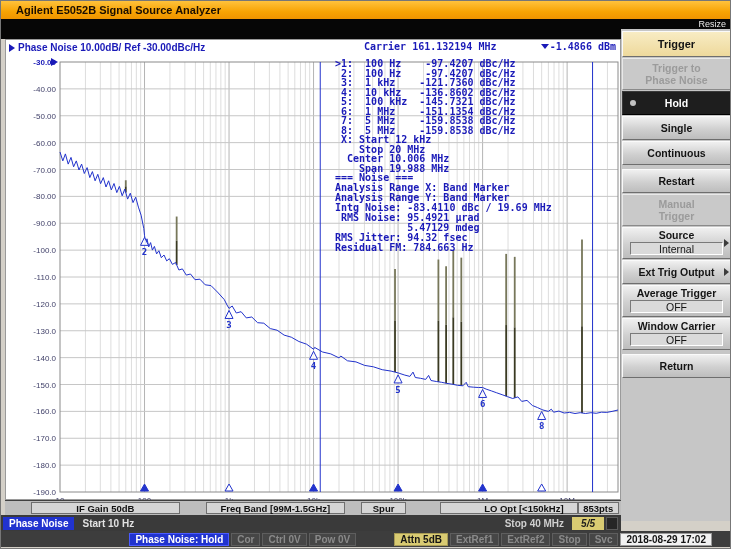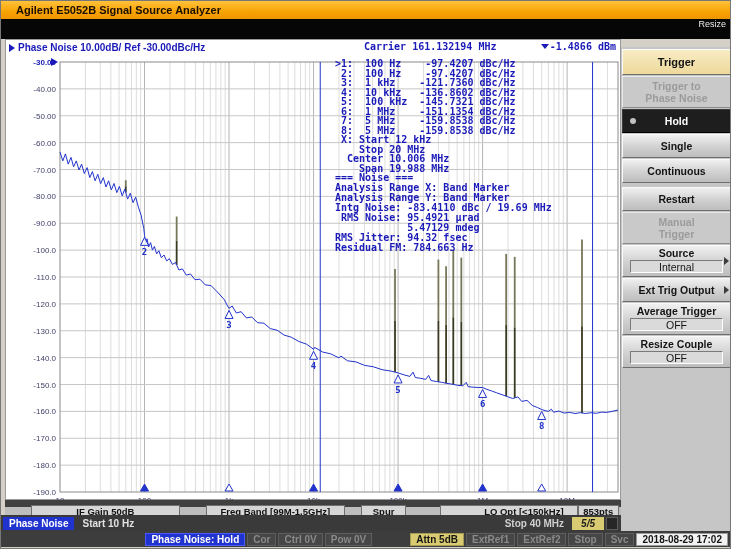--- a/index.html
+++ b/index.html
@@ -24,59 +24,59 @@
            font:bold 10px "DejaVu Sans Mono",monospace;color:#1a1ab8;}
   .carrier .pwr{display:flex;align-items:center;gap:1px;}
   .tri-down{width:0;height:0;border-top:5px solid #1a1ab8;border-left:4px solid transparent;
             border-right:4px solid transparent;display:inline-block;}
   #plot{position:absolute;left:0;top:0;width:616px;height:460px;z-index:1;}
   .readout{position:absolute;margin:0;z-index:2;color:#1a1ab8;
            font:bold 10px/9.5px "DejaVu Sans Mono",monospace;letter-spacing:0;}
   .readout.markers{left:329px;top:19px;}
   .readout.noise{left:329px;top:133px;line-height:10px;}
   
-  .sidebar{position:absolute;left:620px;top:46px;width:111px;height:492px;background:#c6c6c6;
+  .sidebar{position:absolute;left:620px;top:28px;width:111px;height:492px;background:#c6c6c6;
            padding:2px 0 0 0;box-sizing:border-box;}
   .skey{position:relative;margin:0 1px 1px 1px;display:flex;align-items:center;justify-content:center;
         text-align:center;font:bold 10.5px "Liberation Sans",sans-serif;color:#141414;height:24px;
         background:linear-gradient(180deg,#f0f0f0 0%,#d0d0d0 55%,#bdbdbd 100%);
         border:1px solid;border-color:#fafafa #6e6e6e #6e6e6e #fafafa;cursor:pointer;box-sizing:border-box;}
   .skey.header{height:26px;font-size:11px;background:linear-gradient(180deg,#f8ecc4,#eed99c);cursor:default;}
   .skey.selected{background:#1e1e1e;color:#ffffff;border-color:#3a3a3a #000 #000 #3a3a3a;}
   .skey.disabled{color:#9b9b9b;background:#c9c9c9;border-color:#e9e9e9 #8a8a8a #8a8a8a #e9e9e9;cursor:default;}
   .skey.two{flex-direction:column;height:32px;line-height:12px;}
   .skey.val{flex-direction:column;height:32px;line-height:13px;padding-bottom:2px;}
   .skey.gap{margin-top:4px;}
   .vbox{margin-top:0;width:86%;background:#dadada;border:1px solid;border-color:#7a7a7a #ffffff #ffffff #7a7a7a;
         font-weight:normal;height:13px;line-height:13px;box-sizing:border-box;}
   .bullet{position:absolute;left:7px;top:50%;margin-top:-3px;width:6px;height:6px;border-radius:3px;background:#c2c2c2;}
   .sarrow{position:absolute;right:1px;top:50%;margin-top:-4px;width:0;height:0;
           border-left:5px solid #3c3c3c;border-top:4px solid transparent;border-bottom:4px solid transparent;}
   
   .softkey-row{position:absolute;left:4px;top:499px;width:616px;height:15px;background:#bdbdbd;
-               display:flex;align-items:center;box-sizing:border-box;border-top:7px solid #404040;}
+               display:flex;align-items:center;box-sizing:border-box;border-top:1px solid #404040;}
   .soft-chip{height:12px;line-height:11px;font:bold 9.5px "Liberation Sans",sans-serif;color:#111;
              background:#d6d6d6;border:1px solid #6f6f6f;text-align:center;box-sizing:border-box;cursor:pointer;}
   .soft-chip:nth-child(1){margin-left:26px;width:158px;}
   .soft-chip:nth-child(2){margin-left:26px;width:148px;}
   .soft-chip:nth-child(3){margin-left:16px;width:48px;}
   .soft-chip:nth-child(4){margin-left:34px;width:144px;padding-left:30px;}
   .soft-chip:nth-child(5){margin-left:auto;margin-right:2px;width:44px;cursor:default;}
   
   .status-row2{position:absolute;left:0;top:514px;width:620px;height:16px;background:#3a3a3a;
                display:flex;align-items:center;box-sizing:border-box;font:bold 10px "Liberation Sans",sans-serif;}
   .mode-chip{margin-left:2px;padding:1px 6px;background:#2133cf;color:#fff;}
   .start{margin-left:8px;color:#e2e2e2;}
   .stop{color:#cfcfcf;margin-right:8px;}
   .avg-badge{background:#d9cb72;color:#1c1c1c;font-style:italic;font-weight:bold;padding:1px 9px;}
   .mini-box{width:10px;height:11px;background:#262626;border:1px solid #5a5a5a;margin:0 3px 0 2px;}
   .spacer{flex:1;}
   
   .status-row3{position:absolute;left:0;top:530px;width:731px;height:16px;background:#3d3d3d;
-               display:flex;align-items:center;gap:2px;padding-right:4px;box-sizing:border-box;}
+               display:flex;align-items:center;gap:2px;padding-right:20px;box-sizing:border-box;}
   .stat-chip{height:13px;line-height:12px;padding:0 5px;font:bold 10px "Liberation Sans",sans-serif;
              border:1px solid #666;box-sizing:border-box;white-space:nowrap;}
   .stat-chip.active-blue{background:#2133cf;color:#ffffff;border-color:#4a5aff;}
   .stat-chip.disabled{background:#464646;color:#8a8a8a;border-color:#5e5e5e;}
   .stat-chip.highlight{background:#d9cb72;color:#141414;border-color:#a79b55;margin-left:36px;}
   .stat-chip.datetime{background:#f2f2f2;color:#141414;border-color:#9a9a9a;}
 </style>
 </head>
 <body>
 
@@ -314,22 +314,25 @@
       </div>
       <div class="skey">
         <div>Ext Trig Output</div>
         <span class="sarrow"></span>
       </div>
       <div class="skey val">
         <div>Average Trigger</div>
         <div class="vbox">OFF</div>
       </div>
       <div class="skey val">
-        <div>Resize Couple</div>
+        <div>Window Carrier</div>
         <div class="vbox">OFF</div>
+      </div>
+      <div class="skey gap">
+        <div>Return</div>
       </div>
     </div>
 
   <div class="softkey-row" id="softkeys">
       <span class="soft-chip">IF Gain 50dB</span>
       <span class="soft-chip">Freq Band [99M-1.5GHz]</span>
       <span class="soft-chip">Spur</span>
       <span class="soft-chip">LO Opt [&lt;150kHz]</span>
       <span class="soft-chip">853pts</span>
     </div>

